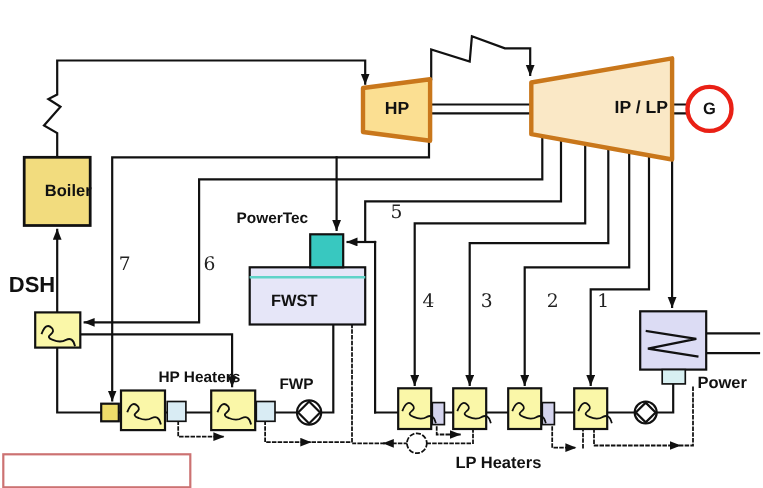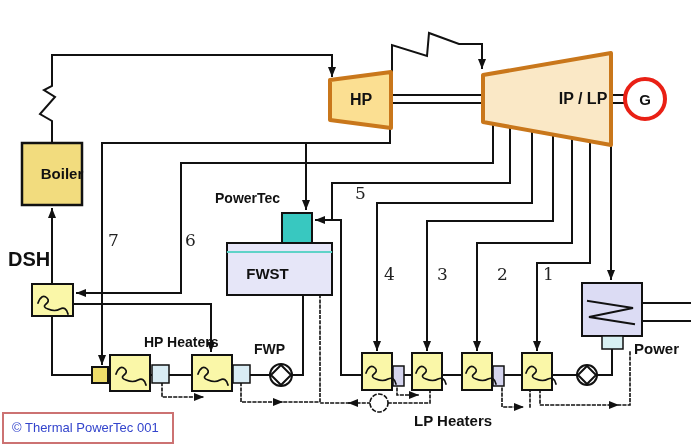--- a/index.html
+++ b/index.html
@@ -129,14 +129,13 @@
 
   <div class="lbl num" style="left:108px;top:231px;">7</div>
   <div class="lbl num" style="left:185px;top:231px;">6</div>
   <div class="lbl num" style="left:355px;top:184px;">5</div>
   <div class="lbl num" style="left:384px;top:265px;">4</div>
   <div class="lbl num" style="left:437px;top:265px;">3</div>
   <div class="lbl num" style="left:497px;top:265px;">2</div>
   <div class="lbl num" style="left:543px;top:265px;">1</div>
 
   <div class="copybox"></div>
-  <div class="lbl copy" style="left:12px;top:421px;">© Thermal PowerTec 001</div>
 </div>
 
 </body></html>

